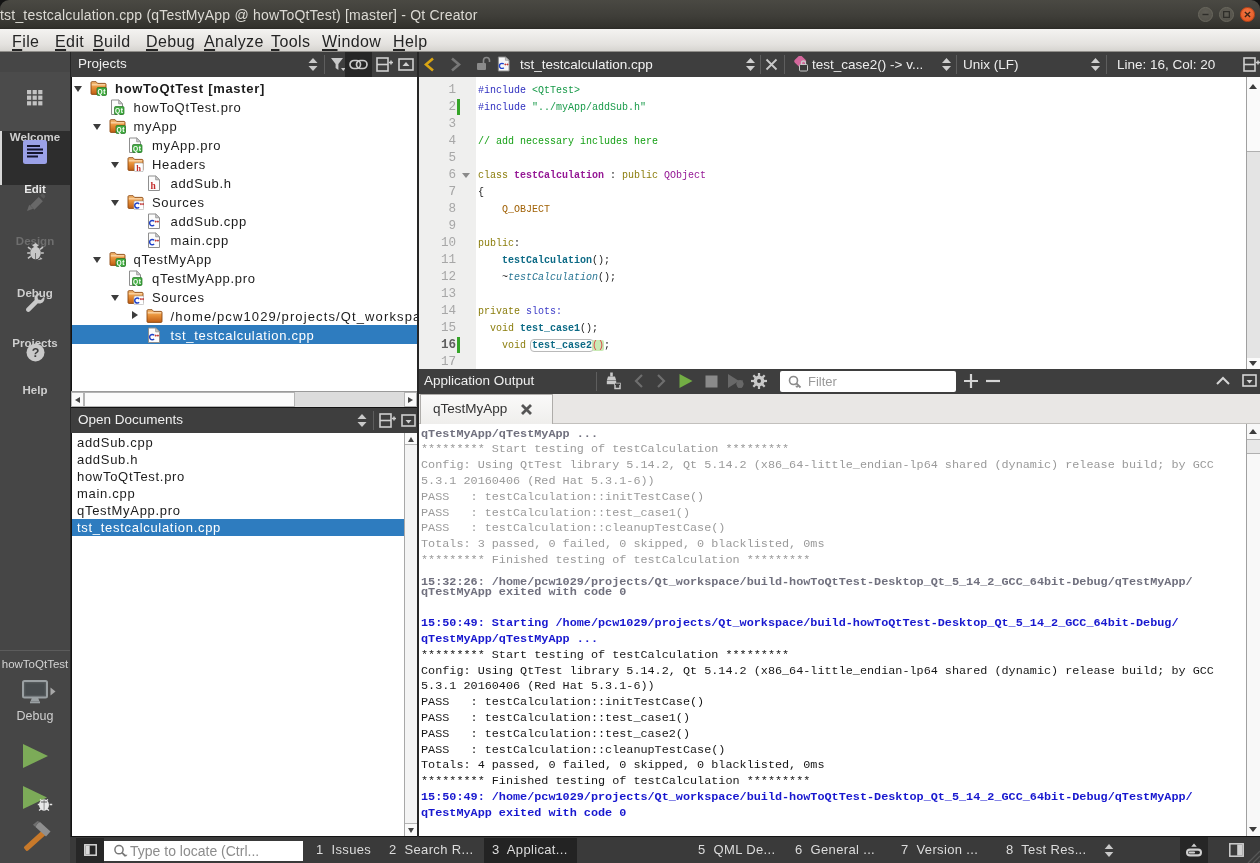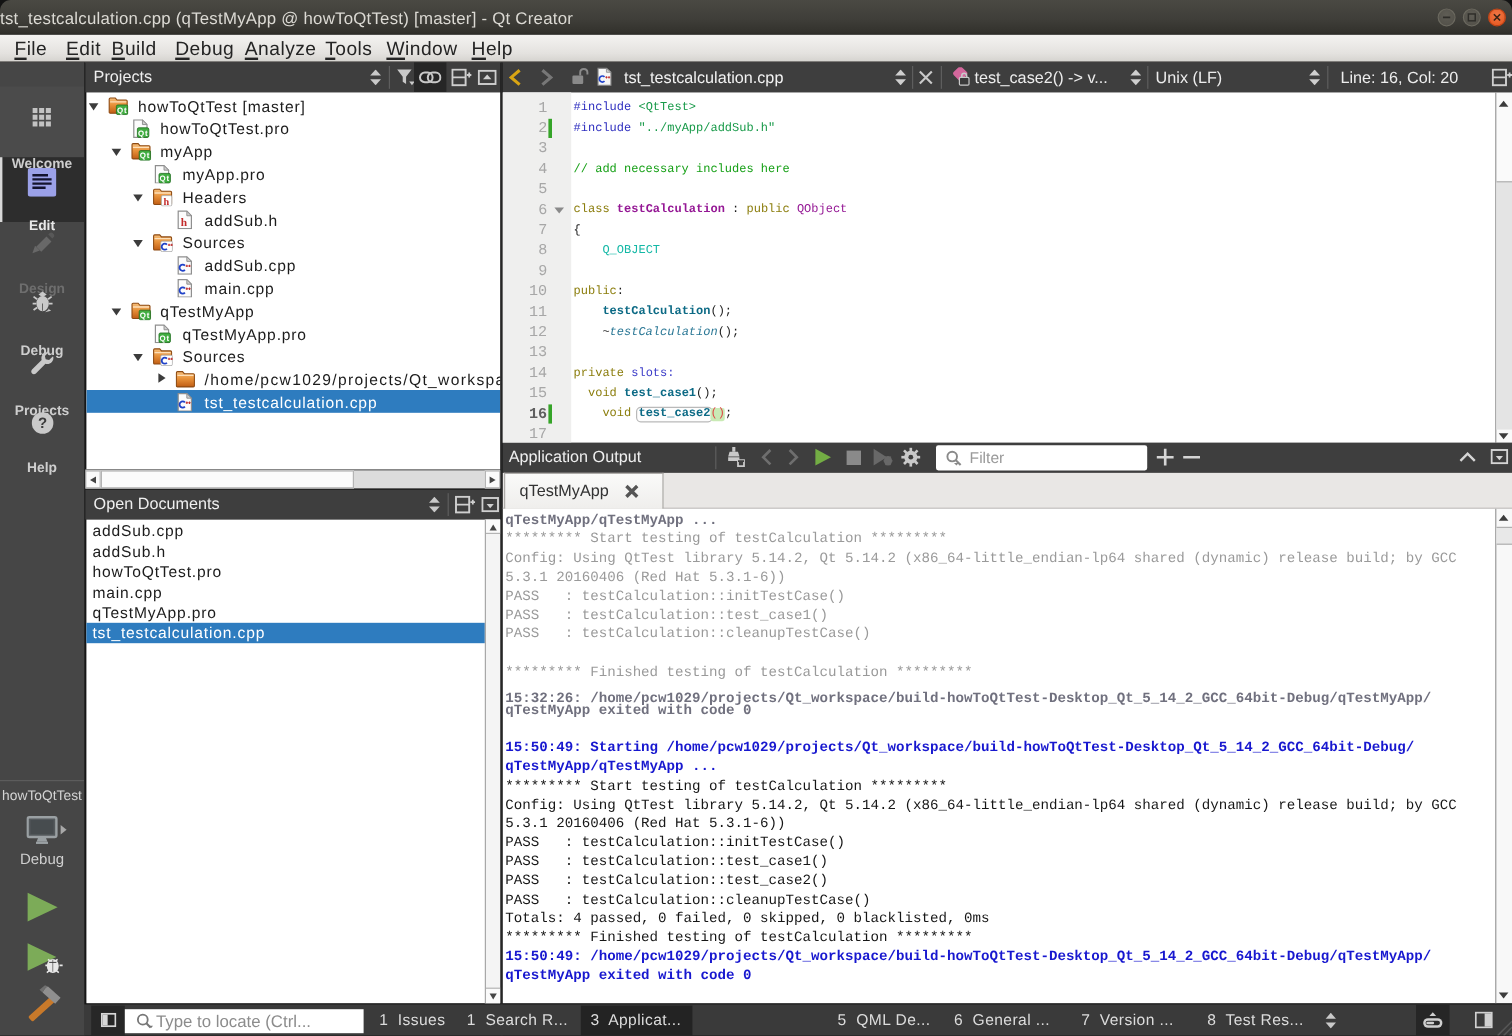--- a/index.html
+++ b/index.html
@@ -50,21 +50,21 @@
 .lnum{position:absolute;right:20px;font-family:"Liberation Mono",monospace;font-size:12.6px;color:#a7a7a7;height:17px;line-height:17px;}
 .cline{position:absolute;left:59px;font-family:"Liberation Mono",monospace;font-size:10px;height:17px;line-height:17px;white-space:pre;color:#1a1a1a;}
 .chbar{position:absolute;left:38px;width:3px;height:16px;background:#35a428;}
 
 .kw{color:#8b7d0c}
 .typ{color:#951895}
 .typb{color:#951895;font-weight:bold}
 .str{color:#189a49}
 .com{color:#16a016}
 .pp{color:#2e2ebf}
-.mac{color:#14b8a6}
+.mac{color:#a16207}
 .qtk{color:#3c3cc8}
 .fn{color:#0c6a85;font-weight:bold}
 .fni{color:#2a7795;font-style:italic}
 
 #console{left:419px;top:424px;width:827px;height:412px;background:#fff;overflow:hidden;}
 .oline{position:absolute;left:2px;font-family:"Liberation Mono",monospace;font-size:11.8px;height:15.8px;line-height:15.8px;white-space:pre;}
 .old{color:#9a9a9a}
 .oldts{color:#70707e;font-weight:bold}
 .new{color:#161616}
 .newts{color:#1717cf;font-weight:bold}
@@ -213,21 +213,21 @@
       </defs>
     </svg>
 <div class="trow" style="top:1.5px;">
       <div class="tarrow tardown" style="left:2px;"></div>
       <svg style="position:absolute;left:18px;top:1.5px;" width="17" height="16" viewBox="0 0 17 16">
         <path d="M1 4V2.6c0-.5.4-.9.9-.9h4.2l1.5 1.7h7.5c.5 0 .9.4.9.9v9.2c0 .5-.4.9-.9.9H1.9c-.5 0-.9-.4-.9-.9z" fill="url(#fg)" stroke="#8d4a12" stroke-width="0.9"></path>
 <path d="M1.8 4.3h13.4v1.1H1.8z" fill="#ffe9c9" opacity="0.85"></path>
         <rect x="7" y="7.5" width="9.5" height="8" rx="1.2" fill="#41ad41" stroke="#237023" stroke-width=".7"></rect>
         <text x="11.8" y="14" font-size="6.6" font-weight="bold" fill="#fff" text-anchor="middle" font-family="Liberation Sans">Qt</text>
       </svg>
-      <span class="lbl" style="left:43px;color:#1c1c1c;font-weight:normal;text-align:center;">howToQtTest [master]</span>
+      <span class="lbl" style="left:43px;color:#1c1c1c;font-weight:bold;text-align:center;">howToQtTest [master]</span>
     </div>
 <div class="trow" style="top:20.5px;">
       <svg style="position:absolute;left:36.5px;top:1.5px;" width="17" height="16" viewBox="0 0 17 16">
         <path d="M2.5 1h7.2L13.5 4.8V15.5H2.5z" fill="#fcfcfc" stroke="#8f8f8f" stroke-width="1"></path>
 <path d="M9.7 1l3.8 3.8H9.7z" fill="#d0d0d0" stroke="#8f8f8f" stroke-width="0.8"></path>
         <rect x="5.5" y="7.5" width="9.5" height="8" rx="1.2" fill="#41ad41" stroke="#237023" stroke-width=".7"></rect>
         <text x="10.3" y="14" font-size="6.6" font-weight="bold" fill="#fff" text-anchor="middle" font-family="Liberation Sans">Qt</text>
       </svg>
       <span class="lbl" style="left:61.5px;color:#1c1c1c;font-weight:normal;">howToQtTest.pro</span>
     </div>
@@ -537,20 +537,21 @@
 <path d="M2 2l9 9M11 2l-9 9" stroke="#555" stroke-width="2.8"></path>
   </svg>
 <div id="console" class="abs">
 <div class="oline oldts" style="top:2.6px;">qTestMyApp/qTestMyApp ...</div>
 <div class="oline old" style="top:18.4px;">********* Start testing of testCalculation *********</div>
 <div class="oline old" style="top:34.2px;">Config: Using QtTest library 5.14.2, Qt 5.14.2 (x86_64-little_endian-lp64 shared (dynamic) release build; by GCC</div>
 <div class="oline old" style="top:50.0px;">5.3.1 20160406 (Red Hat 5.3.1-6))</div>
 <div class="oline old" style="top:65.8px;">PASS   : testCalculation::initTestCase()</div>
 <div class="oline old" style="top:81.6px;">PASS   : testCalculation::test_case1()</div>
 <div class="oline old" style="top:97.4px;">PASS   : testCalculation::cleanupTestCase()</div>
+<div class="oline old" style="top:113.2px;">Totals: 3 passed, 0 failed, 0 skipped, 0 blacklisted, 0ms</div>
 <div class="oline old" style="top:129.0px;">********* Finished testing of testCalculation *********</div>
 <div class="oline oldts" style="top:151px;">15:32:26: /home/pcw1029/projects/Qt_workspace/build-howToQtTest-Desktop_Qt_5_14_2_GCC_64bit-Debug/qTestMyApp/</div>
 <div class="oline oldts" style="top:160.6px;">qTestMyApp exited with code 0</div>
 <div class="oline old" style="top:176.4px;"></div>
 <div class="oline newts" style="top:192.2px;">15:50:49: Starting /home/pcw1029/projects/Qt_workspace/build-howToQtTest-Desktop_Qt_5_14_2_GCC_64bit-Debug/</div>
 <div class="oline newts" style="top:208.0px;">qTestMyApp/qTestMyApp ...</div>
 <div class="oline new" style="top:223.8px;">********* Start testing of testCalculation *********</div>
 <div class="oline new" style="top:239.6px;">Config: Using QtTest library 5.14.2, Qt 5.14.2 (x86_64-little_endian-lp64 shared (dynamic) release build; by GCC</div>
 <div class="oline new" style="top:255.4px;">5.3.1 20160406 (Red Hat 5.3.1-6))</div>
 <div class="oline new" style="top:271.2px;">PASS   : testCalculation::initTestCase()</div>
@@ -574,21 +575,21 @@
   </svg>
 <div class="abs" style="left:104px;top:841px;width:199px;height:20px;background:#fff;"></div>
 <svg class="icn" style="left:113px;top:844px;" width="15" height="14" viewBox="0 0 15 14">
 <circle cx="6" cy="5.7" r="4.1" fill="none" stroke="#777" stroke-width="1.5"></circle>
 <path d="M9 8.7l3.4 3.5" stroke="#777" stroke-width="1.7"></path>
 <path d="M11.2 10.8l1.6 2 1.7-2z" fill="#777"></path>
   </svg>
 <div class="abs" style="left:130px;top:841px;height:20px;line-height:20px;font-size:14px;color:#8c8c8c;">Type to locate (Ctrl...</div>
 <div class="abs" style="left:484px;top:838px;width:93px;height:25px;background:#232323;"></div>
 <div class="sbtn" style="left:316px;top:837px;">1  Issues</div>
-<div class="sbtn" style="left:389px;top:837px;">1  Search R...</div>
+<div class="sbtn" style="left:389px;top:837px;">2  Search R...</div>
 <div class="sbtn" style="left:492px;top:837px;">3  Applicat...</div>
 <div class="sbtn" style="left:592px;top:837px;margin-top:45px;">4  Compile...</div>
 <div class="sbtn" style="left:698px;top:837px;">5  QML De...</div>
 <div class="sbtn" style="left:795px;top:837px;">6  General ...</div>
 <div class="sbtn" style="left:901px;top:837px;">7  Version ...</div>
 <div class="sbtn" style="left:1006px;top:837px;">8  Test Res...</div>
 <svg class="icn" style="left:1104px;top:844px;" width="10" height="13" viewBox="0 0 10 13">
 <path d="M5 0l4.3 5H.7z" fill="#c9c9c9"></path>
     <path d="M5 13L9.3 8H.7z" fill="#c9c9c9"></path>
   </svg>

